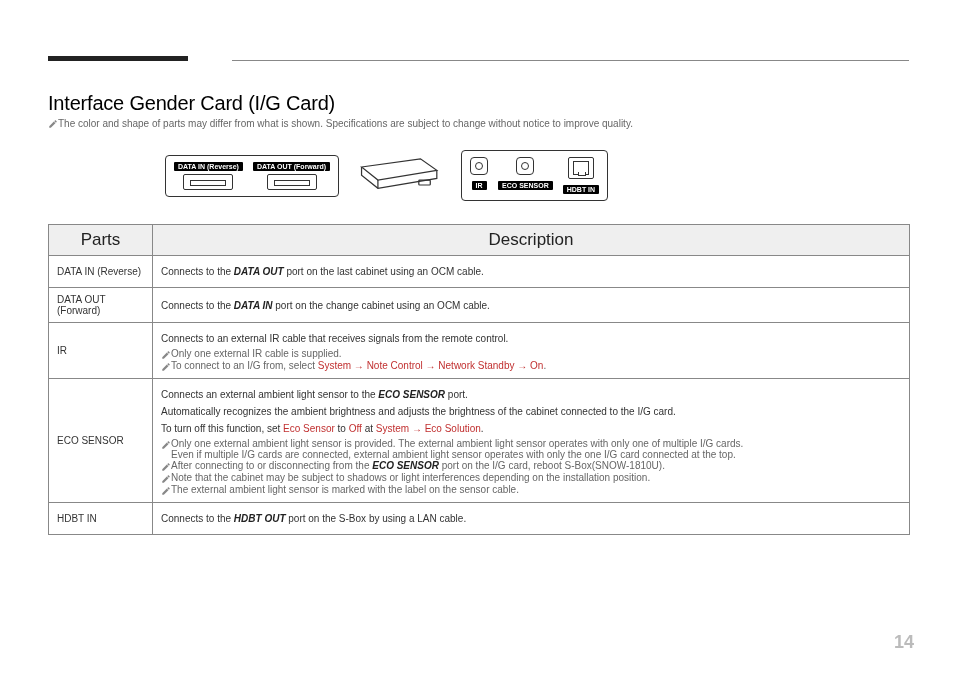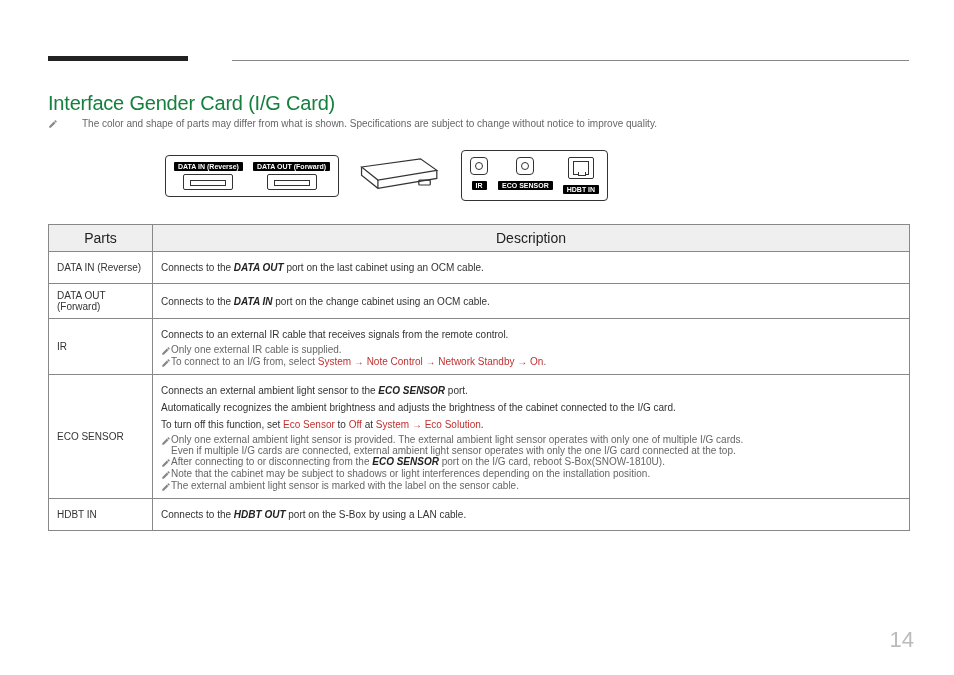--- a/index.html
+++ b/index.html
@@ -7,27 +7,27 @@
     font-family: Arial, Helvetica, sans-serif;
     width: 954px; height: 675px;
     background: #fff;
     position: relative;
     color: #333;
   }
   .hr-top { position: absolute; left: 232px; top: 60px; width: 677px; height: 1px; background: #888; }
   .hr-bold { position: absolute; left: 48px; top: 56px; width: 140px; height: 5px; background: #222; }
   .title {
     position: absolute; left: 48px; top: 92px;
-    font-size: 20px; font-weight: 500; color: #15803d;
+    font-size: 20px; font-weight: 500; color: #000000;
     letter-spacing: -0.2px;
   }
   .note-line {
     position: absolute; left: 48px; top: 118px;
     font-size: 10px; color: #666;
-    display: flex; align-items: center; gap: 24px;
+    display: flex; align-items: center; gap: 0;
   }
   .pencil {
     display: inline-flex; width: 10px; height: 10px;
     color: #888;
   }
   .pencil svg { width: 10px; height: 10px; }
   .diagram-row {
     position: absolute; left: 165px; top: 150px;
     display: flex; gap: 16px; align-items: center;
   }
@@ -66,36 +66,36 @@
   .rj45 span:after {
     content: ""; position: absolute; left: 4px; bottom: -2px; width: 6px; height: 3px;
     background: #fff; border: 1.5px solid #333; border-top: none;
   }
   .table-wrap {
     position: absolute; left: 48px; top: 224px; width: 862px;
     font-size: 10px;
   }
   table { border-collapse: collapse; width: 100%; }
   th {
-    background: #efefef; font-weight: 400; font-size: 14px; color: #222;
+    background: #efefef; font-weight: 400; font-size: 17px; color: #222;
     border: 1px solid #888; padding: 5px 8px; text-align: center;
   }
   td {
     border: 1px solid #888; padding: 6px 8px; vertical-align: middle;
     color: #333;
   }
   td.part { text-align: left; padding-left: 8px; width: 104px; font-size: 10px; }
   .desc p { margin: 2px 0; line-height: 1.5; }
   .desc .with-icon { display: flex; align-items: flex-start; color: #666; }
   .desc .with-icon .pencil { margin-top: 2px; flex: 0 0 10px; }
   .desc b { font-weight: 700; color: #222; font-style: italic; }
   .nav-path { color: #c13030; }
   .page-num {
     position: absolute; right: 40px; bottom: 22px;
-    font-size: 22px; color: #bbb; font-weight: 400;
+    font-size: 18px; color: #bbb; font-weight: 700;
   }
 </style>
 </head>
 <body>
 
 <div class="hr-bold"></div>
 <div class="hr-top"></div>
 
 <h1 class="title">Interface Gender Card (I/G Card)</h1>
 

